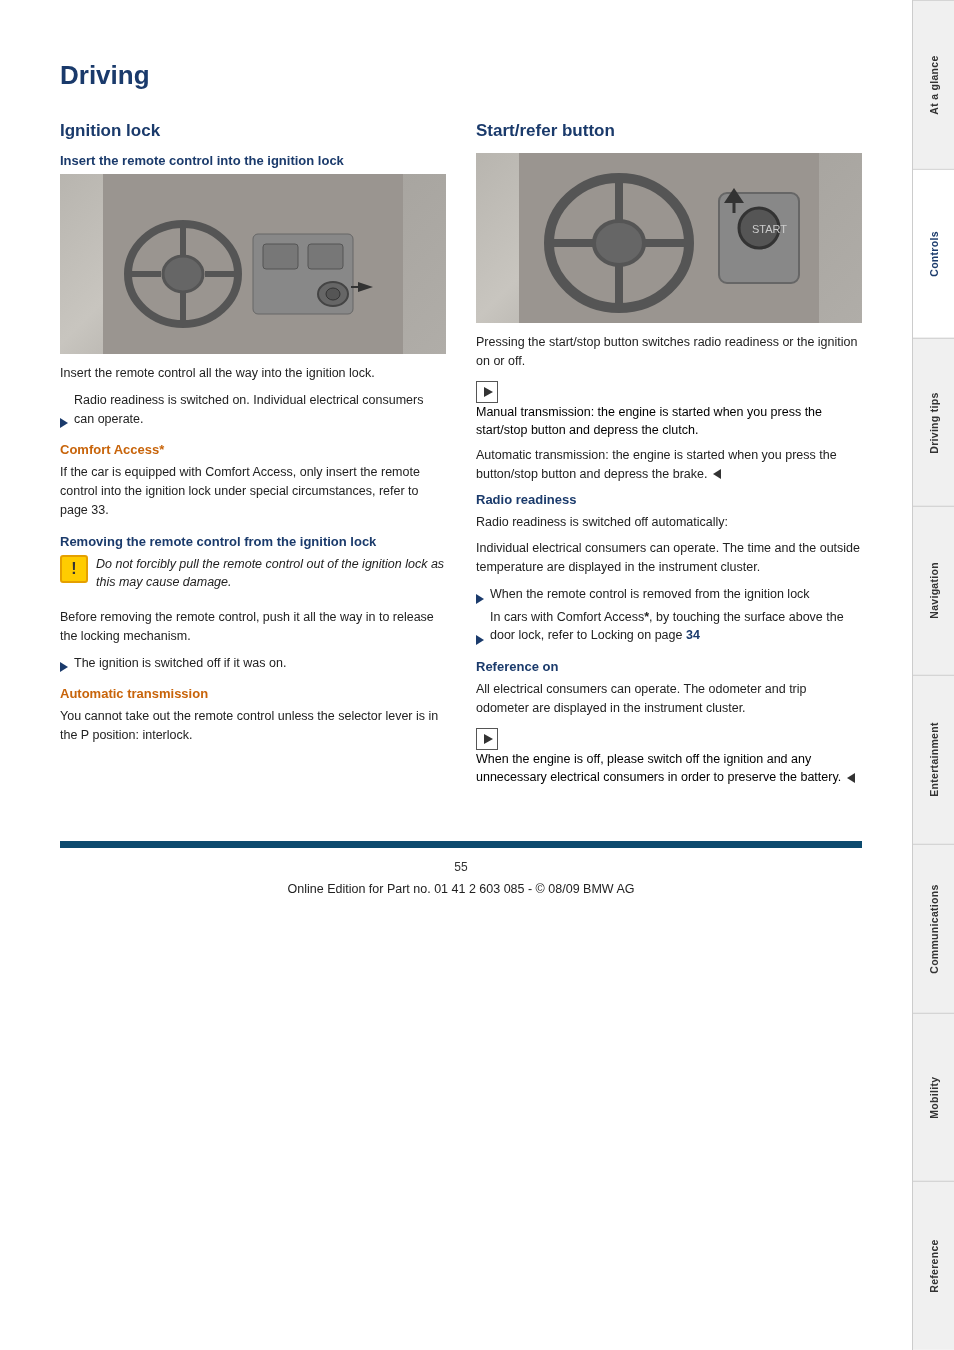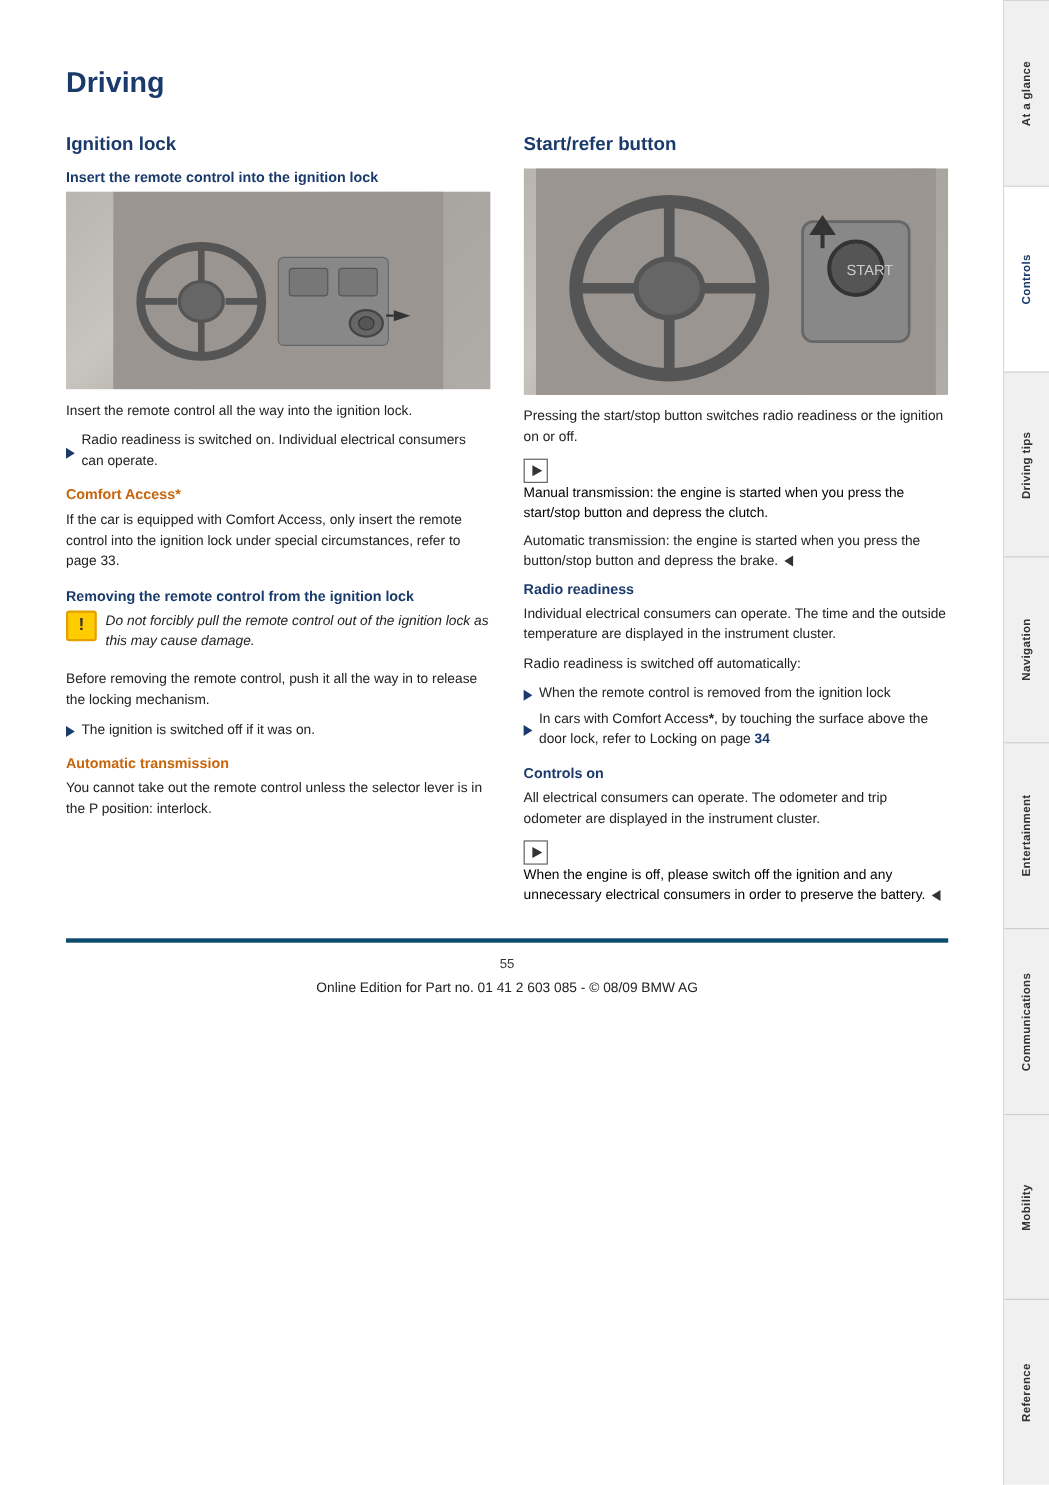--- a/index.html
+++ b/index.html
@@ -112,21 +112,21 @@
       width: 100%;
       height: 180px;
       background: #d0cdc8;
       margin-bottom: 10px;
       position: relative;
       overflow: hidden;
     }
 
     .img-placeholder-right {
       width: 100%;
-      height: 206px;
+      height: 170px;
       background: #d0cdc8;
       margin-bottom: 10px;
       position: relative;
       overflow: hidden;
     }
 
     
     .img-interior {
       width: 100%;
       height: 100%;
@@ -139,21 +139,21 @@
     p {
       font-size: 12.5px;
       line-height: 1.5;
       color: #222;
       margin-bottom: 8px;
     }
 
     
     .bullet-item {
       display: flex;
-      align-items: center;
+      align-items: flex-end;
       margin-bottom: 4px;
       font-size: 12.5px;
       line-height: 1.5;
       color: #222;
     }
 
     .bullet-triangle {
       width: 0;
       height: 0;
       border-top: 5px solid transparent;
@@ -224,22 +224,22 @@
       display: flex;
       align-items: flex-start;
       margin-bottom: 6px;
       font-size: 12.5px;
       line-height: 1.5;
       flex-direction: column;
     }
 
     
     .footer {
-      margin-top: 16px;
-      border-top: 4px solid #0c4a6e;
+      margin-top: 40px;
+      border-top: 7px solid #0c4a6e;
       padding-top: 10px;
       text-align: center;
       font-size: 11px;
       color: #555;
     }
 
     .page-number {
       font-size: 12px;
       color: #333;
       margin-bottom: 4px;
@@ -387,36 +387,36 @@
           </span>
         </div>
 
         <p>
           <span>Automatic transmission: the engine is started when you press the button/stop button and depress the brake.</span>
           <span class="back-marker"></span>
         </p>
 
         <div class="section-divider">
           <h3 class="subsection-heading">Radio readiness</h3>
+          <p>Radio readiness is switched off automatically:</p>
           <p>Individual electrical consumers can operate. The time and the outside temperature are displayed in the instrument cluster.</p>
-          <p>Radio readiness is switched off automatically:</p>
 
           <div class="bullet-item">
             <div class="bullet-triangle"></div>
             <span class="bullet-text">When the remote control is removed from the ignition lock</span>
           </div>
 
           <div class="bullet-item">
             <div class="bullet-triangle"></div>
             <span class="bullet-text">In cars with Comfort Access<strong>*</strong>, by touching the surface above the door lock, refer to Locking on page <a class="ref-link" href="#">34</a></span>
           </div>
         </div>
 
         <div class="section-divider">
-          <h3 class="subsection-heading">Controls on</h3>
+          <h3 class="subsection-heading">Reference on</h3>
           <p>All electrical consumers can operate. The odometer and trip odometer are displayed in the instrument cluster.</p>
 
           <div class="inline-play-item">
             <div class="play-icon-box">
               <div class="play-triangle"></div>
             </div>
             <span>
               <span>When the engine is off, please switch off the ignition and any unnecessary electrical consumers in order to preserve the battery.</span>
               <span class="back-marker"></span>
             </span>

